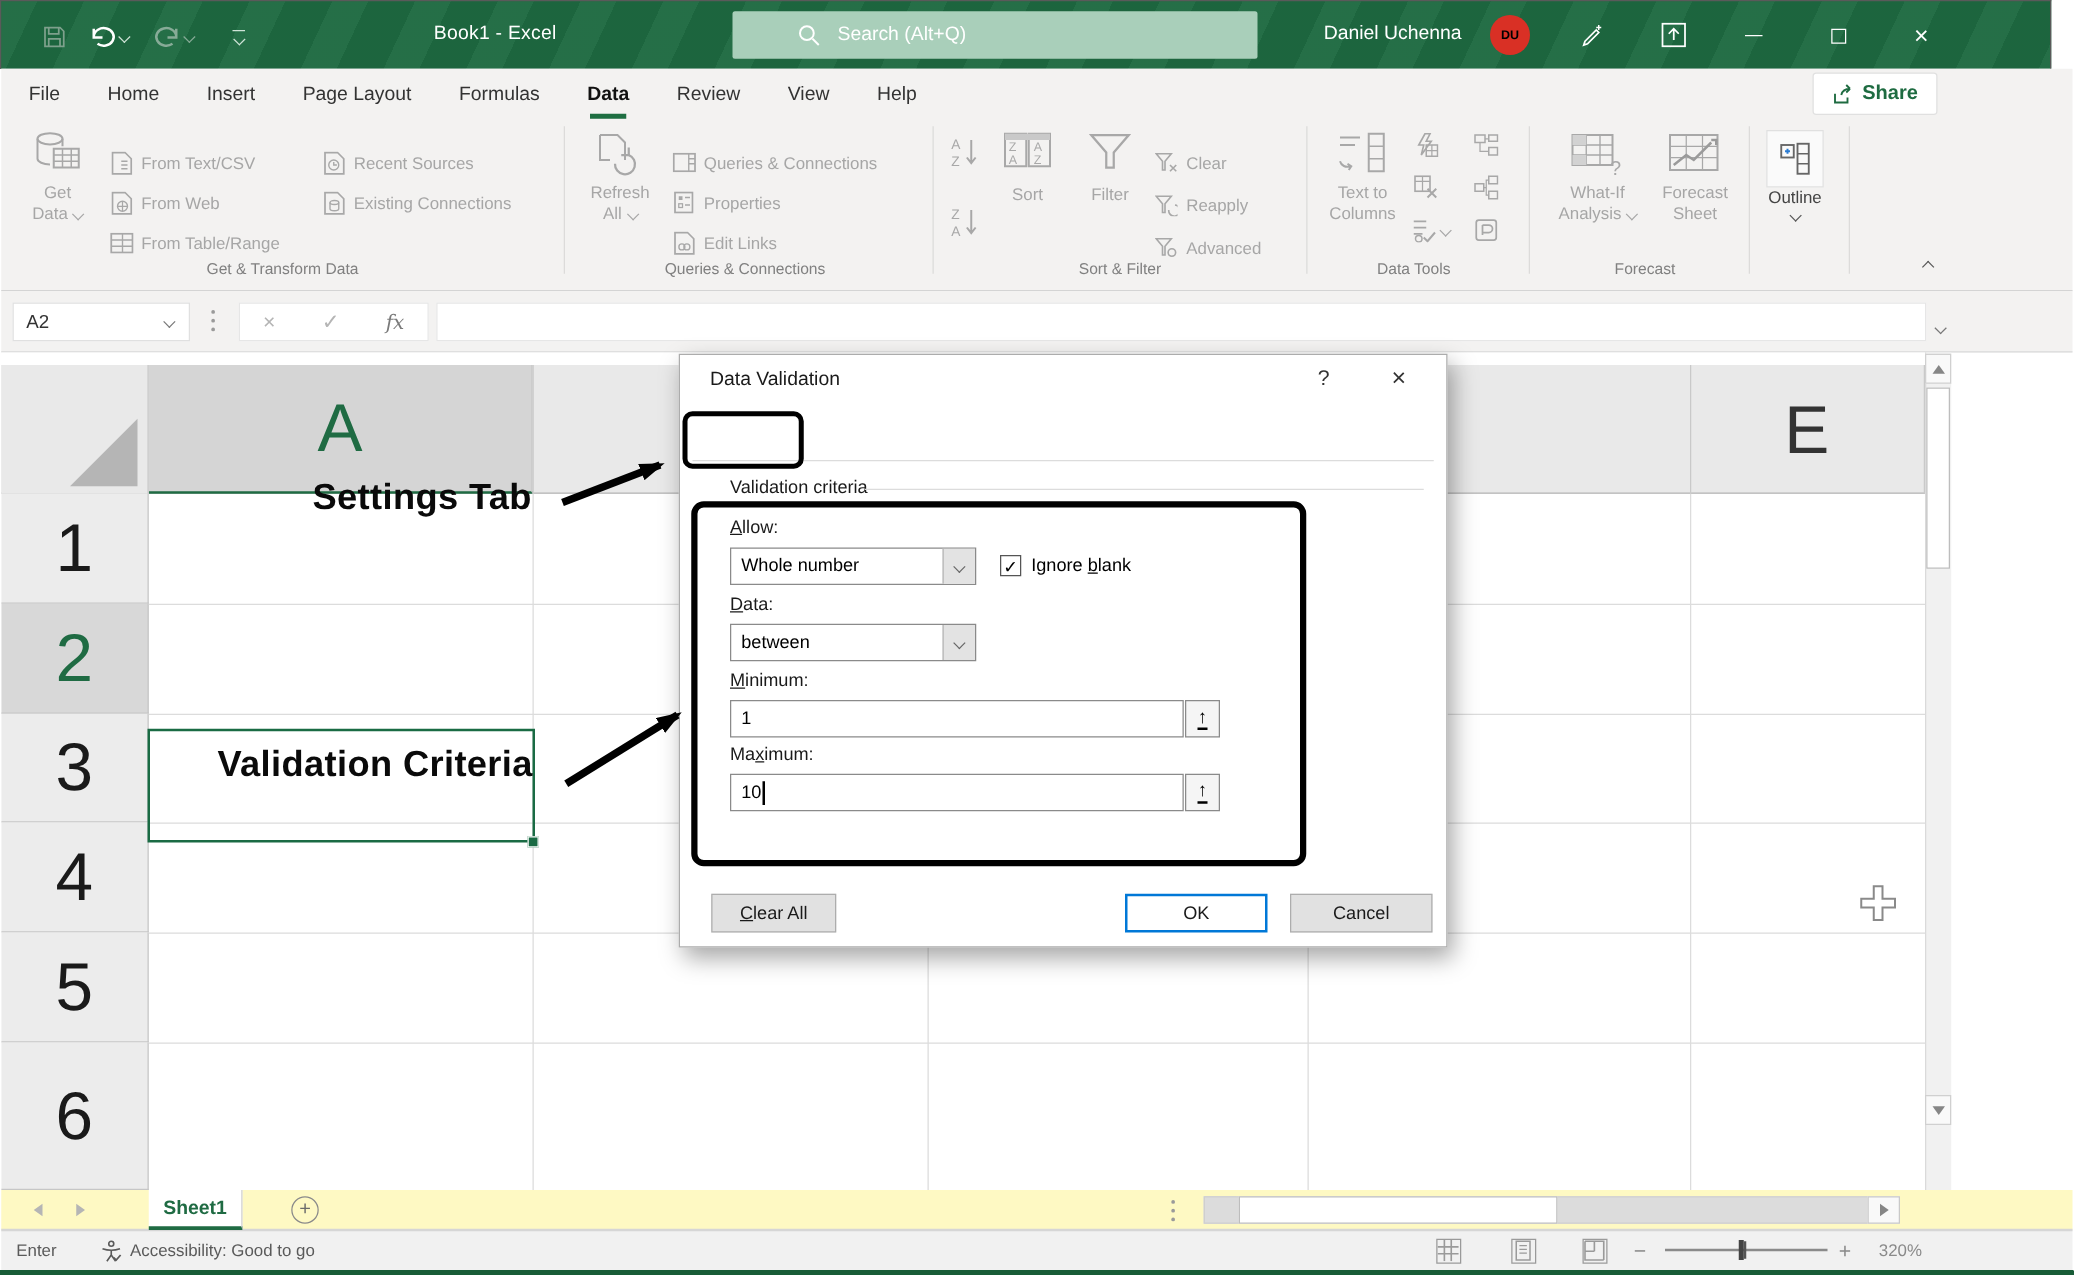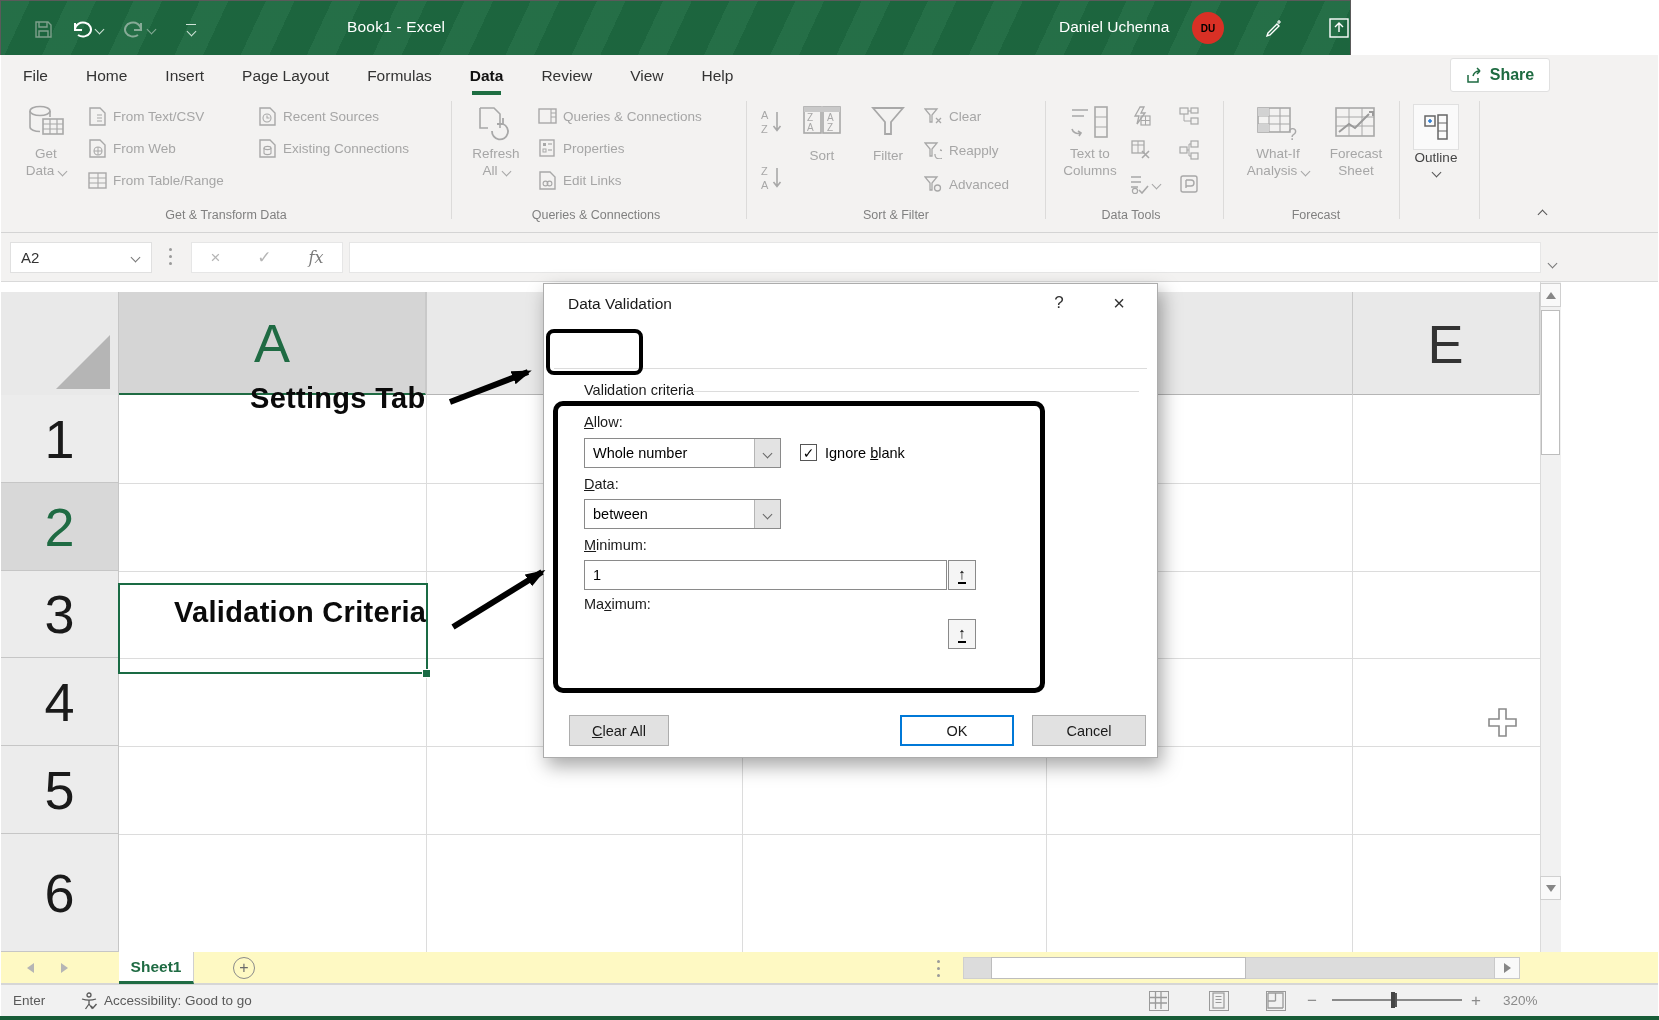--- a/index.html
+++ b/index.html
@@ -1,21 +1,21 @@
 <!DOCTYPE html>
 <html><head>
 <meta charset="utf-8">
 <style>
   * { margin:0; padding:0; box-sizing:border-box; }
   html,body { width:1659px; height:1020px; overflow:hidden; }
   body { font-family:"Liberation Sans", sans-serif; position:relative; background:#fff; }
   .abs { position:absolute; }
 
   
-  #titlebar { left:0; top:0; width:1351px; height:55px;
+  #titlebar { left:0; top:0; width:1641px; height:55px;
     background:#1e6a41;
     background-image:repeating-linear-gradient(115deg, rgba(255,255,255,0.03) 0 26px, rgba(0,0,0,0.05) 26px 60px);
     border-top:1px solid #5a5a5a; border-left:1px solid #5a5a5a; border-right:1px solid #5a5a5a; }
   .qat-ic { top:14px; width:28px; height:28px; display:flex; align-items:center; justify-content:center; }
   .wtitle { color:#fff; font-size:15.5px; top:17px; letter-spacing:0.2px; }
   #searchbox { left:585px; top:8px; width:420px; height:38px; background:#a9cfba; border-radius:2px;
     display:flex; align-items:center; color:#fff; font-size:15.5px; }
   #searchbox .mag { margin:0 14px 0 52px; }
   .titlebar-right { color:#fff; font-size:15.5px; }
   #avatar { left:1191px; top:11px; width:32px; height:32px; border-radius:50%; background:#d93025; color:#000000;
@@ -32,21 +32,21 @@
   .rtab.active { font-weight:bold; color:#111; }
   .rtab.active::after { content:""; position:absolute; left:2px; right:2px; bottom:-1px; height:4px; background:#1e6e42; }
   #sharebtn { left:1450px; top:58px; width:100px; height:34px; background:#fff; border:1px solid #e0e0e0; border-radius:3px;
     display:flex; align-items:center; justify-content:center; gap:7px; color:#1e6b41; font-size:16px; font-weight:bold; }
 
   
   #ribbon { left:1px; top:96px; width:1657px; height:137px; background:#f3f2f1; border-bottom:1px solid #d4d4d4; }
   .rsep { top:5px; width:1px; height:118px; background:#dcdbda; }
   .gcaption { top:112px; font-size:12.5px; color:#808080; text-align:center; white-space:nowrap; }
   .bigbtn { display:flex; flex-direction:column; align-items:center; color:#a6a6a6; font-size:13.5px; line-height:1.25; text-align:center; }
-  .ritem { display:flex; align-items:center; gap:6px; color:#a6a6a6; font-size:13.5px; white-space:nowrap; }
+  .ritem { display:flex; align-items:center; gap:6px; color:#a6a6a6; font-size:13.5px; white-space:nowrap;margin-top:14px; }
   .chev { width:7px; height:7px; border-right:1.6px solid #a6a6a6; border-bottom:1.6px solid #a6a6a6; transform:rotate(45deg); display:inline-block; }
   .chev.dark { border-color:#555; }
   .chev.up { transform:rotate(-135deg); }
   .icbox { width:20px; height:20px; display:inline-flex; align-items:center; justify-content:center; flex:none; }
   #outlinebtn { display:flex; flex-direction:column; align-items:center; color:#444; font-size:13.5px; }
   #outlinebtn .frame { width:46px; height:46px; border:1px solid #e0e0e0; background:#fafafa; display:flex; align-items:center; justify-content:center; }
 
   
   #fbar { left:1px; top:233px; width:1657px; height:49px; background:#f3f2f1; border-bottom:1px solid #d9d9d9; }
   #namebox { left:9px; top:9px; width:142px; height:31px; background:#fff; border:1px solid #e0e0e0;
@@ -162,20 +162,29 @@
       </svg>
     <span class="chev" style="border-color:#87ab97;margin-left:3px"></span>
   </div>
   <div class="abs qat-ic" style="left:176px">
     <div style="display:flex;flex-direction:column;align-items:center;gap:3px">
       <div style="width:10px;height:0;border-top:1.6px solid #cfe3d7"></div>
       <span class="chev" style="border-color:#cfe3d7"></span>
     </div>
   </div>
   <div class="abs wtitle" style="left:346px">Book1  -  Excel</div>
+  <div id="searchbox" class="abs">
+    <span class="mag">
+      <svg width="18" height="18" viewBox="0 0 18 18">
+          <circle cx="7.5" cy="7.5" r="5.5" fill="none" stroke="#fff" stroke-width="1.6"></circle>
+          <line x1="12" y1="12" x2="17" y2="17" stroke="#fff" stroke-width="1.6"></line>
+        </svg>
+    </span>
+    <span>Search (Alt+Q)</span>
+  </div>
   <div class="abs titlebar-right" style="left:1058px;top:17px">Daniel Uchenna</div>
   <div id="avatar" class="abs">DU</div>
   <div class="abs qat-ic" style="left:1258px;top:13px">
     <svg width="22" height="22" viewBox="0 0 22 22">
         <path d="M6 16 L15 7 l2 2 L8 18 l-3 1 z" fill="none" stroke="#fff" stroke-width="1.4"></path>
         <path d="M17 3 v4 M15 5 h4" stroke="#fff" stroke-width="1.2"></path>
       </svg>
   </div>
   <div class="abs qat-ic" style="left:1324px;top:13px">
     <svg width="22" height="22" viewBox="0 0 22 22">
@@ -645,20 +654,24 @@
 
   <div class="abs dlabel" style="top:253px"><span class="u">M</span><span>inimum:</span></div>
   <div class="abs dinput" style="top:276px">
       <span>1</span>
     </div>
   <div class="abs collapse-btn" style="top:276px">
       <span class="collapse-glyph">↑</span>
     </div>
 
   <div class="abs dlabel" style="top:312px"><span>Ma</span><span class="u">x</span><span>imum:</span></div>
+  <div class="abs dinput" style="top:335px">
+      <span>10</span>
+      <span class="caret"></span>
+    </div>
   <div class="abs collapse-btn" style="top:335px">
       <span class="collapse-glyph">↑</span>
     </div>
 
 
   <div class="abs dbtn" id="btn-clear">
       <span><span class="u">C</span><span>lear All</span></span>
     </div>
   <div class="abs dbtn" id="btn-ok">OK</div>
   <div class="abs dbtn" id="btn-cancel">Cancel</div>

